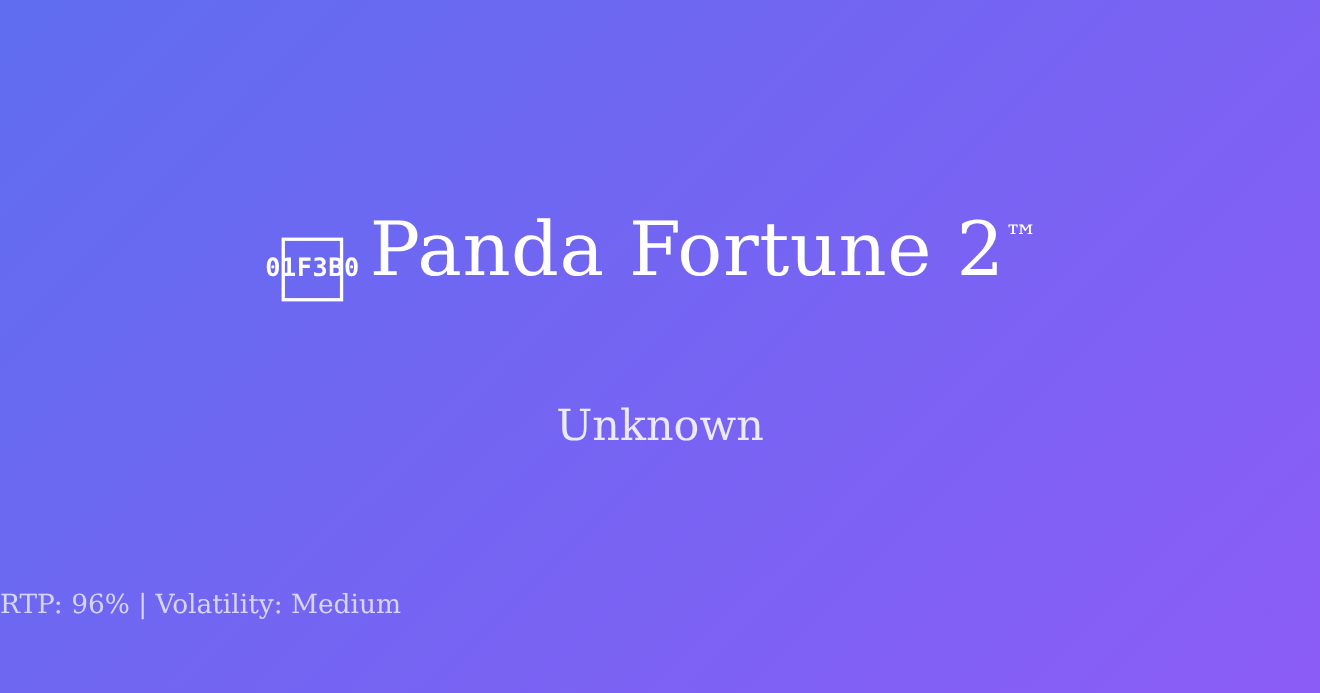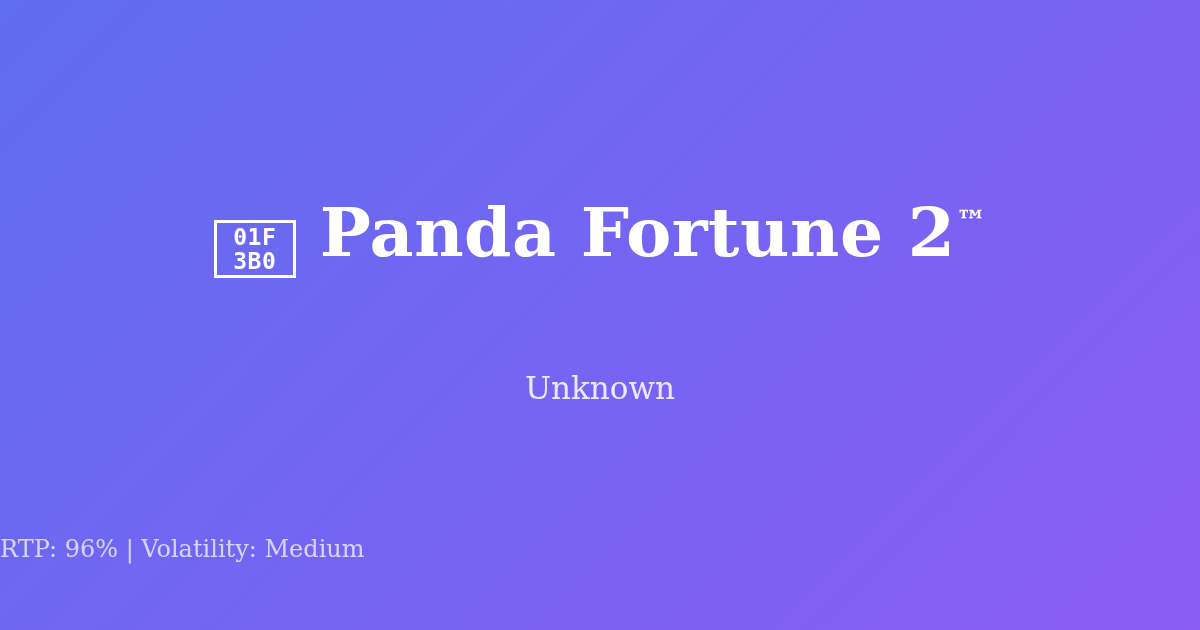--- a/index.html
+++ b/index.html
@@ -43,59 +43,59 @@
     justify-content: center;
     gap: 24px;
     line-height: 1;
     white-space: nowrap;
   }
 
   
   .tofu {
     box-sizing: border-box;
     display: inline-flex;
-    flex-direction: column;
+    flex-direction: row;
     align-items: center;
     justify-content: center;
-    width: 82px;
+    width: 56px;
     height: 58px;
     border: 3px solid #ffffff;
     font-family: "DejaVu Sans Mono", "Liberation Mono", monospace;
     font-size: 23px;
     font-weight: 700;
     letter-spacing: 0.5px;
     color: #ffffff;
     line-height: 1.08;
     flex: none;
   }
 
   .tofu-row {
     display: block;
   }
 
   .title-text {
     font-family: "DejaVu Serif", "Liberation Serif", serif;
     font-size: 68px;
-    font-weight: 700;
+    font-weight: 400;
     color: #ffffff;
     letter-spacing: 0.5px;
     line-height: 1.05;
     margin-top: 12px;
   }
 
   .title-text .tm {
     font-size: 0.45em;
     vertical-align: super;
     letter-spacing: 0;
   }
 
   .subtitle {
     margin-top: 56px;
     font-family: "DejaVu Serif", "Liberation Serif", serif;
-    font-size: 31px;
+    font-size: 39px;
     font-weight: 400;
     color: rgba(255, 255, 255, 0.86);
     line-height: 1.2;
   }
 
   
   .footer-meta {
     position: absolute;
     left: 0;
     right: 0;

